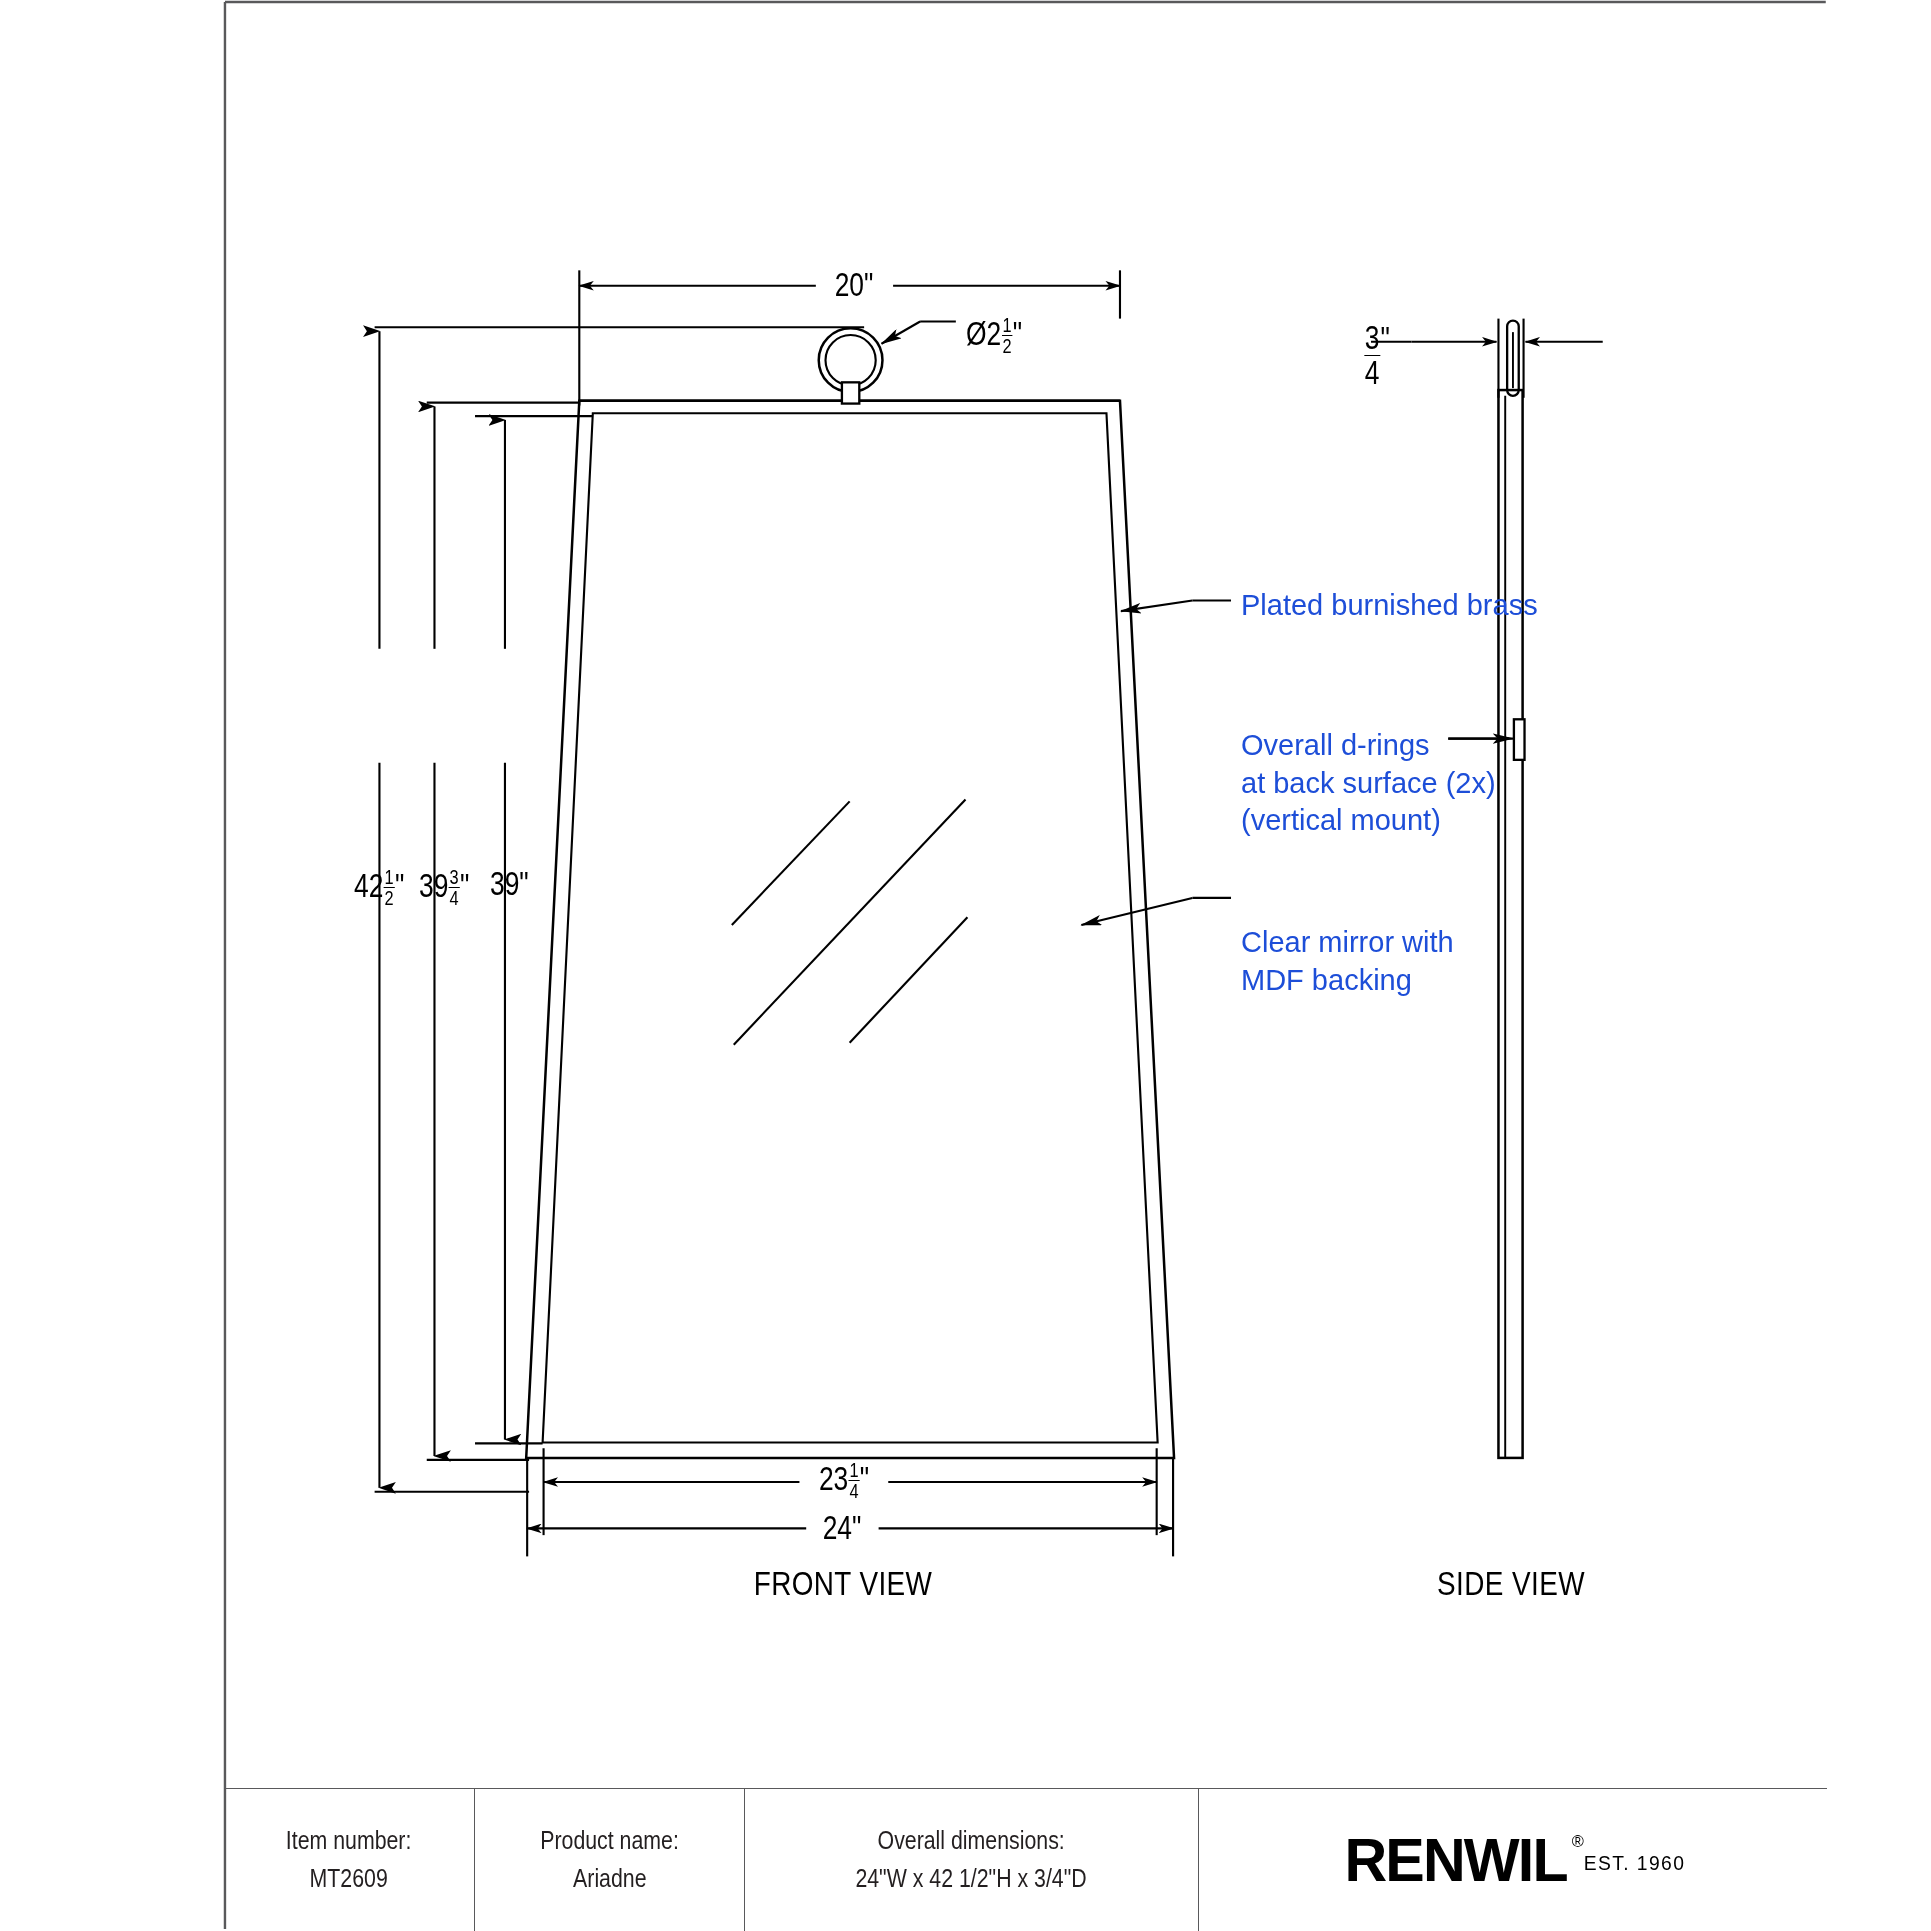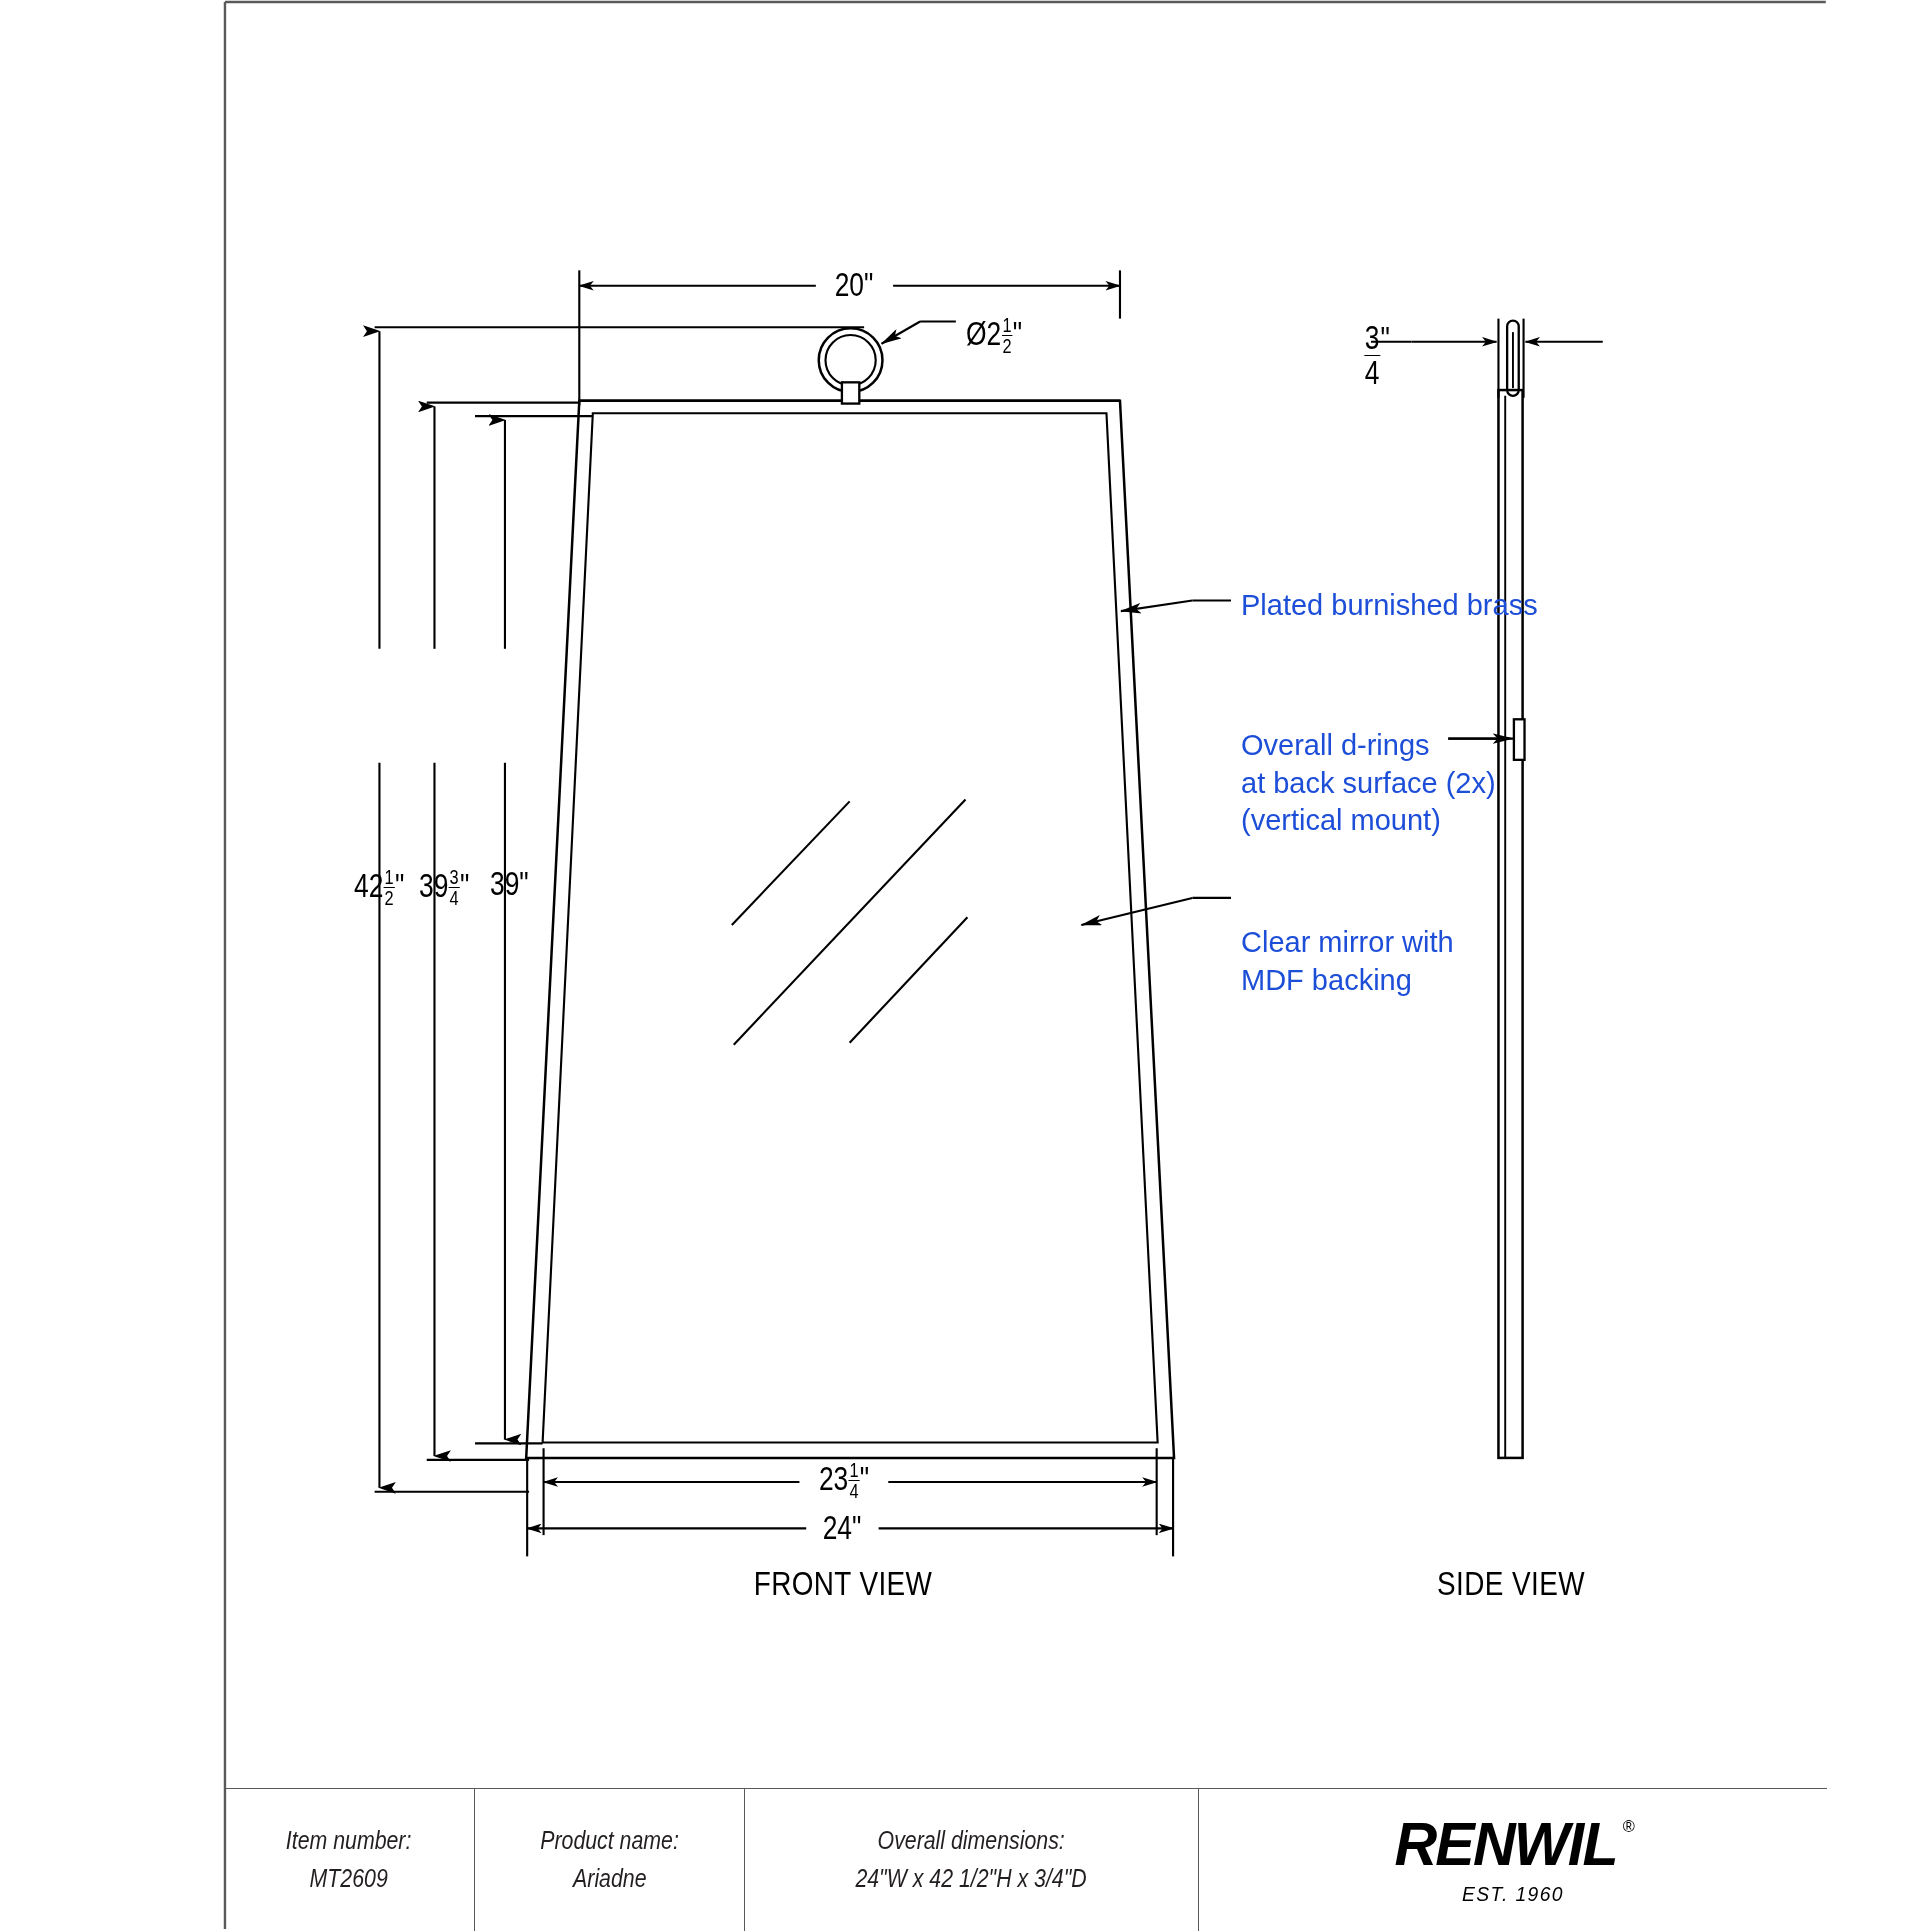--- a/index.html
+++ b/index.html
@@ -41,42 +41,40 @@
   }
   .tb-cell {
     position: relative;
     display: flex;
     flex-direction: column;
     align-items: center;
     justify-content: center;
     border-right: 1.9px solid #59595b;
     box-sizing: border-box;
     height: 100%;
-    font-style: italic;
   }
   .tb-cell:last-child { border-right: none; }
   .tb-cell.c1 { width: 251px; }
   .tb-cell.c2 { width: 270px; }
   .tb-cell.c3 { width: 454px; }
   .tb-cell.c4 { width: 628px; }
 
   .tb-label, .tb-value {
     font-family: "Liberation Sans", sans-serif;
     font-size: 26px;
     letter-spacing: 0px;
     line-height: 1.45;
     transform: scaleX(0.82);
     white-space: nowrap;
     color: #231f20;
   }
 
   
   #logo-wrap {
     display: flex;
-    flex-direction: column;
     align-items: center;
     justify-content: center;
   }
   #logo-row {
     display: flex;
     align-items: flex-start;
   }
   #logo-word {
     font-family: "Liberation Sans", sans-serif;
     font-weight: bold;

